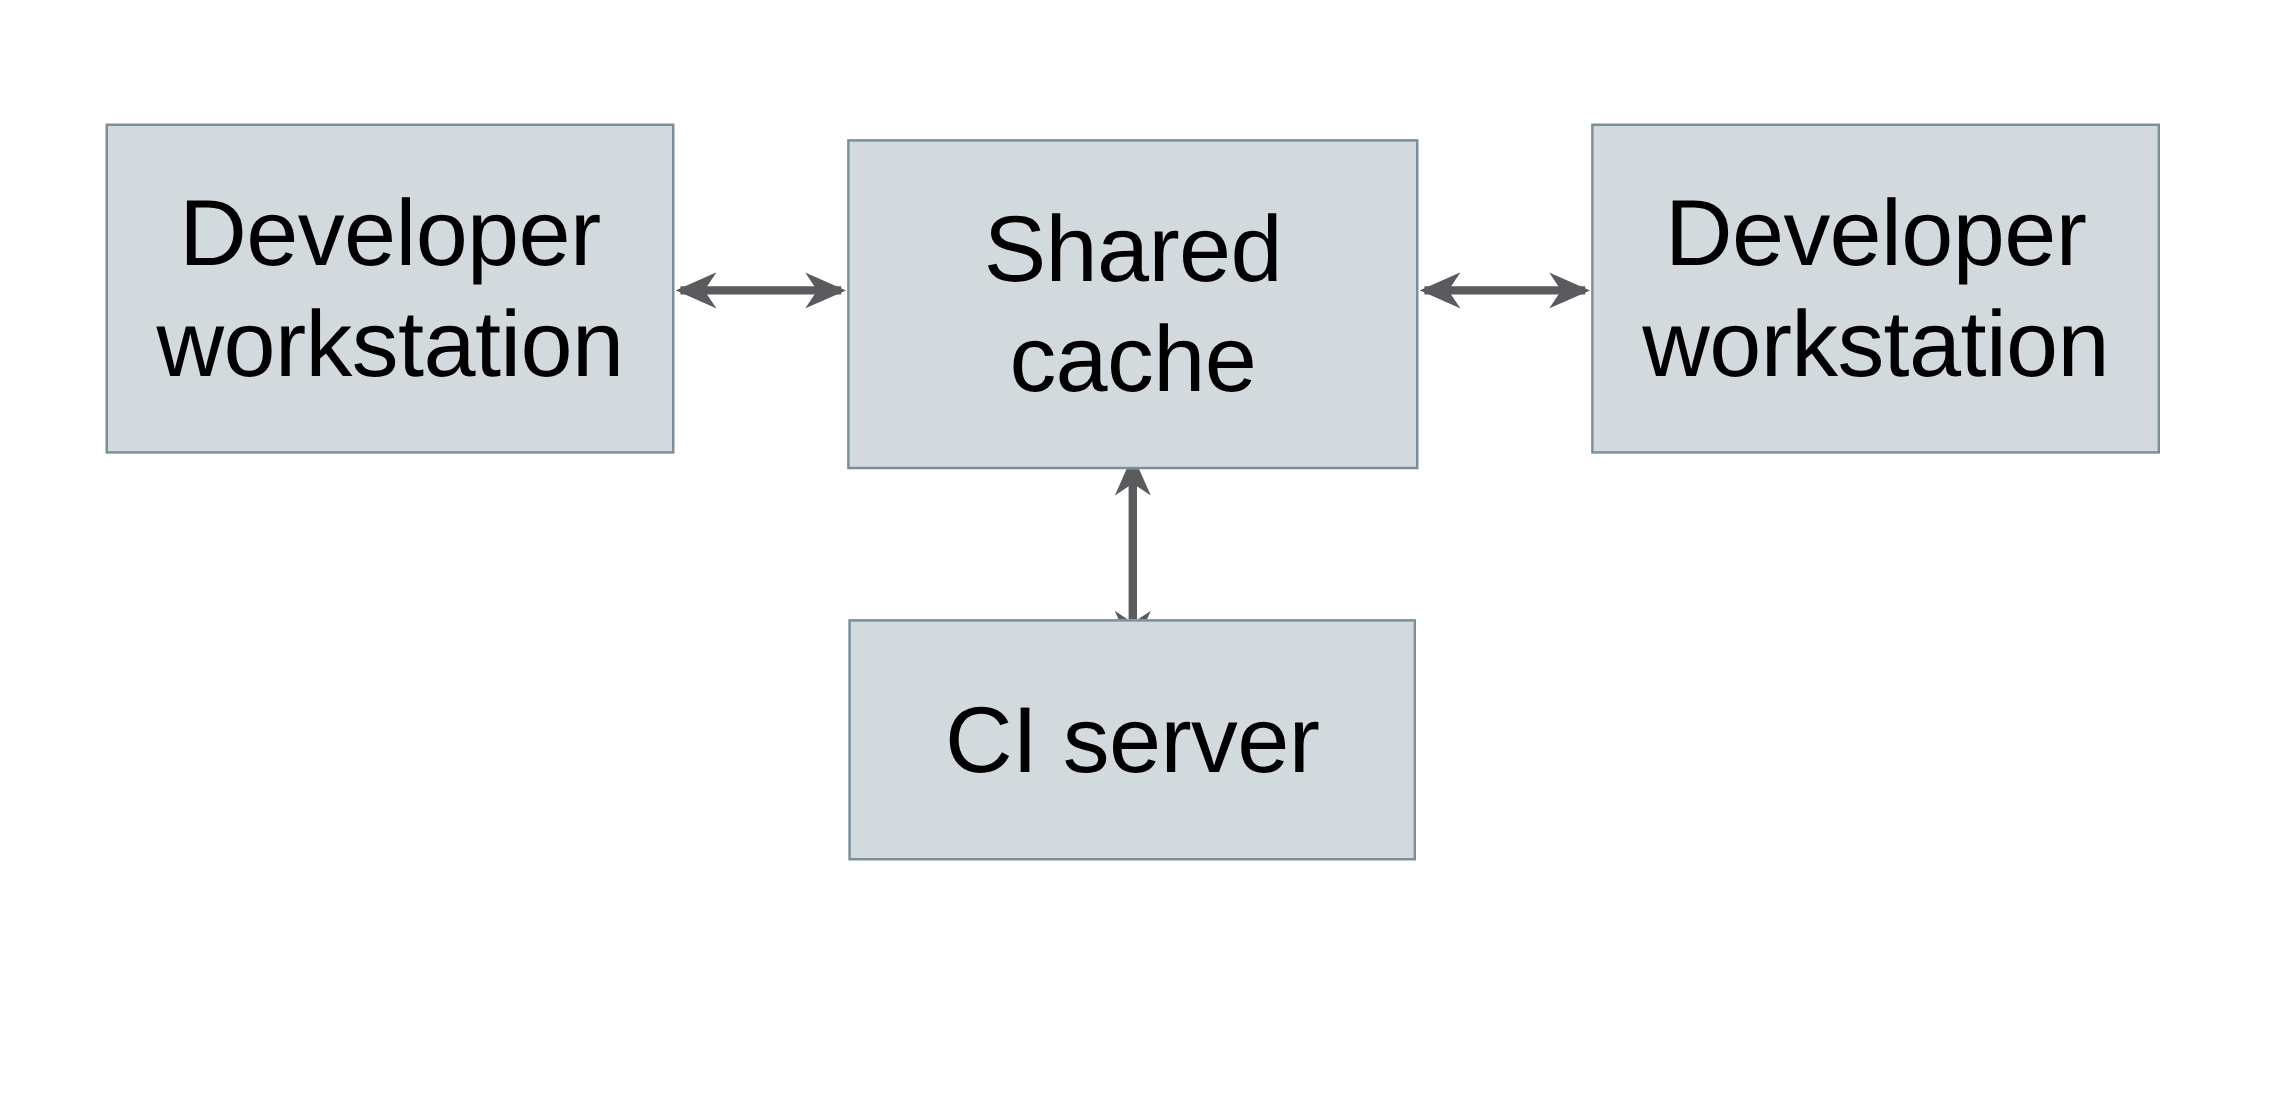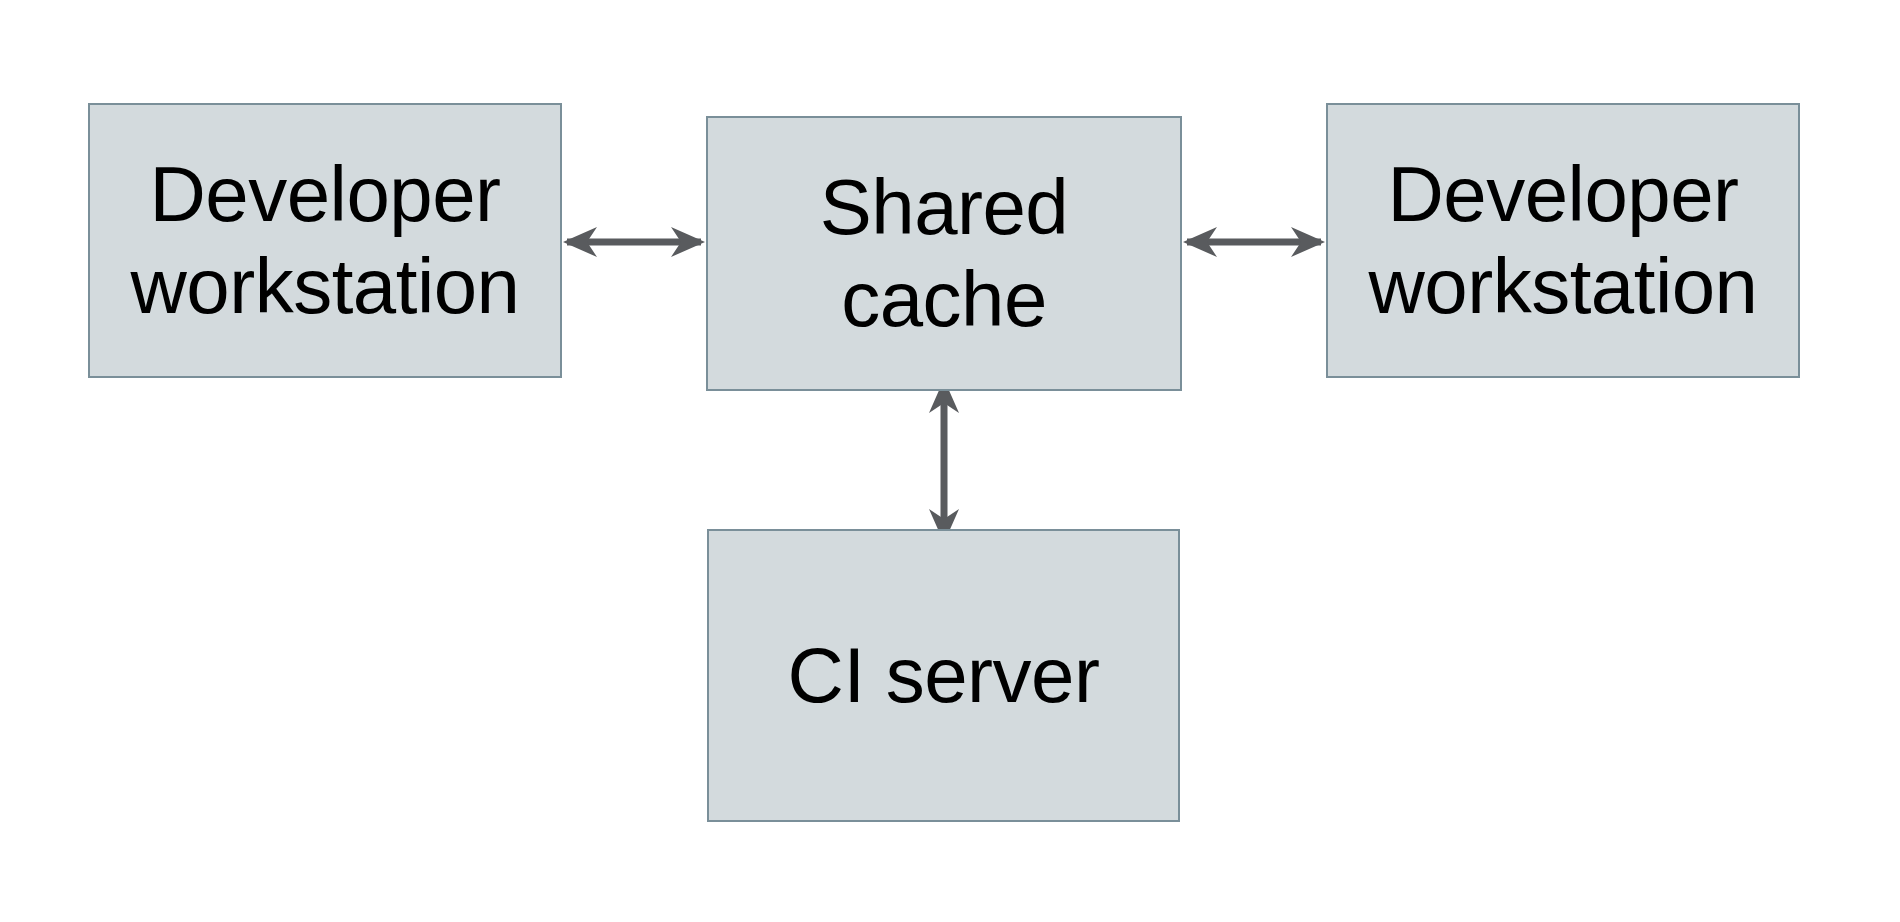--- a/index.html
+++ b/index.html
@@ -40,21 +40,21 @@
   }
   .node-label {
     font-size: 78px;
     line-height: 1.17;
     color: var(--text);
     letter-spacing: -0.5px;
   }
   #node-dev-left   { left:  88px; top: 103px; width: 474px; height: 275px; }
   #node-shared     { left: 706px; top: 116px; width: 476px; height: 275px; }
   #node-dev-right  { left: 1326px; top: 103px; width: 474px; height: 275px; }
-  #node-ci         { left: 707px; top: 529px; width: 473px; height: 293px; }
+  #node-ci         { left: 707px; top: 516px; width: 473px; height: 201px; }
 </style>
 </head>
 <body>
 
 <div class="canvas">
 
   <svg class="connectors" width="1900" height="922" viewBox="0 0 1900 922" aria-hidden="true">
     <defs>
       <marker id="stealth" viewBox="0 0 34 30" refX="30" refY="15" markerWidth="34" markerHeight="30" markerUnits="userSpaceOnUse" orient="auto-start-reverse">
         <path d="M34,15 L0,0 L10,15 L0,30 Z"></path>

